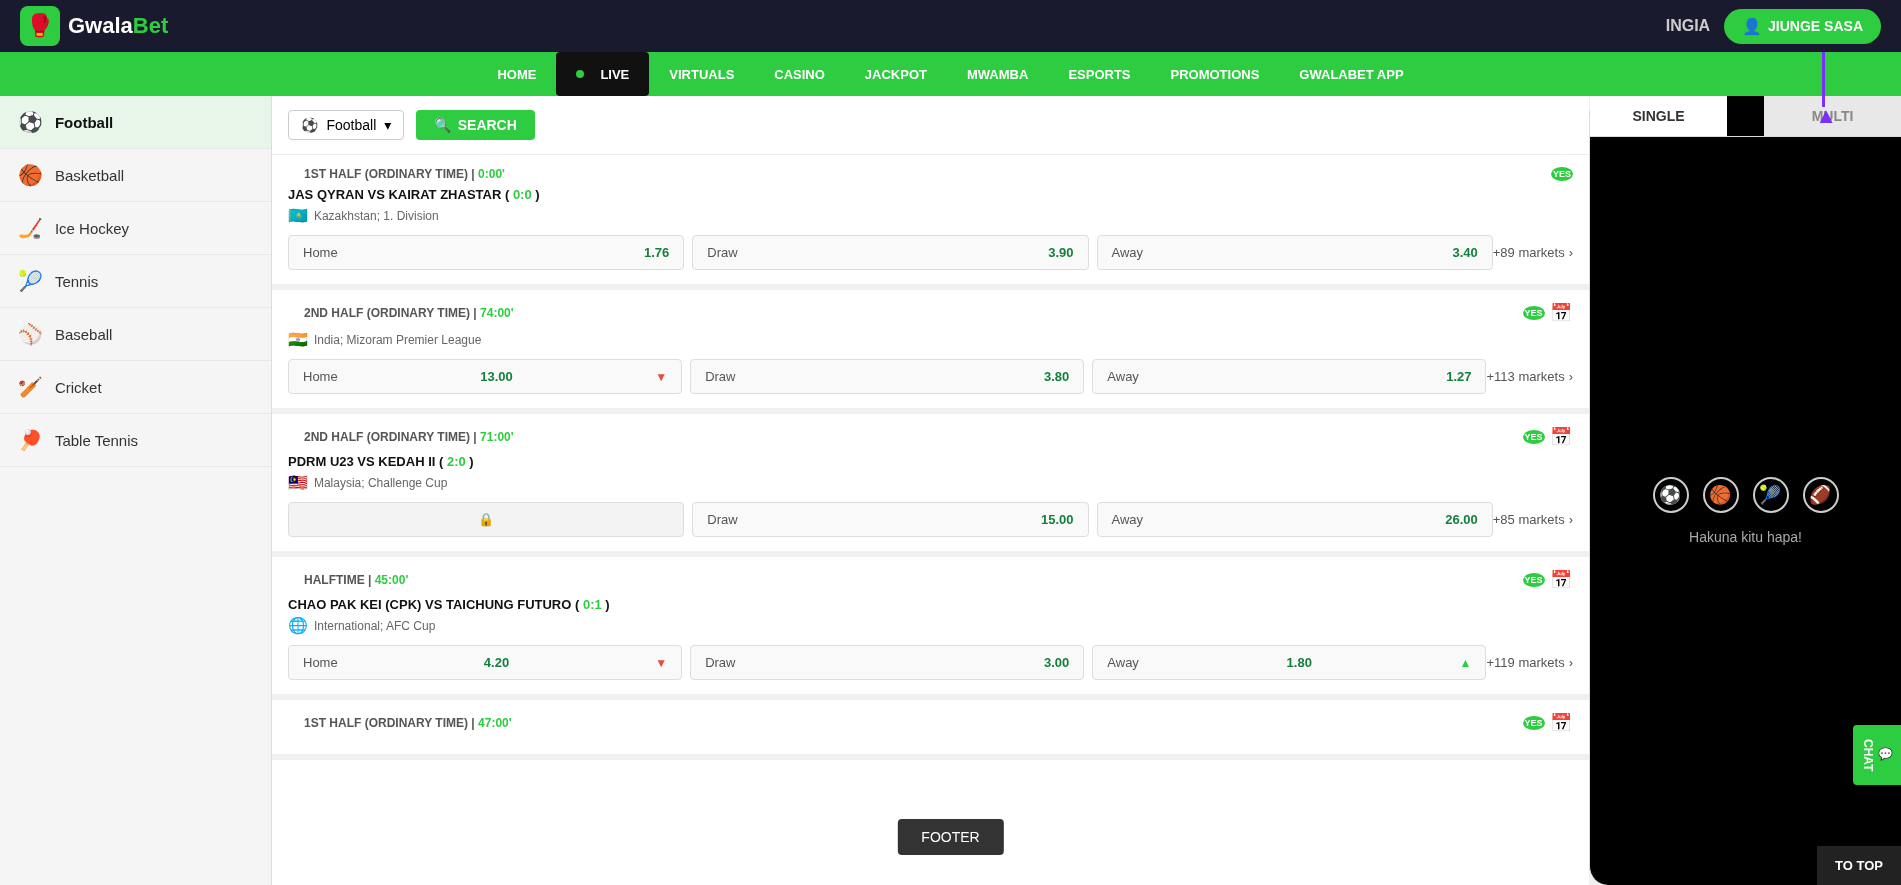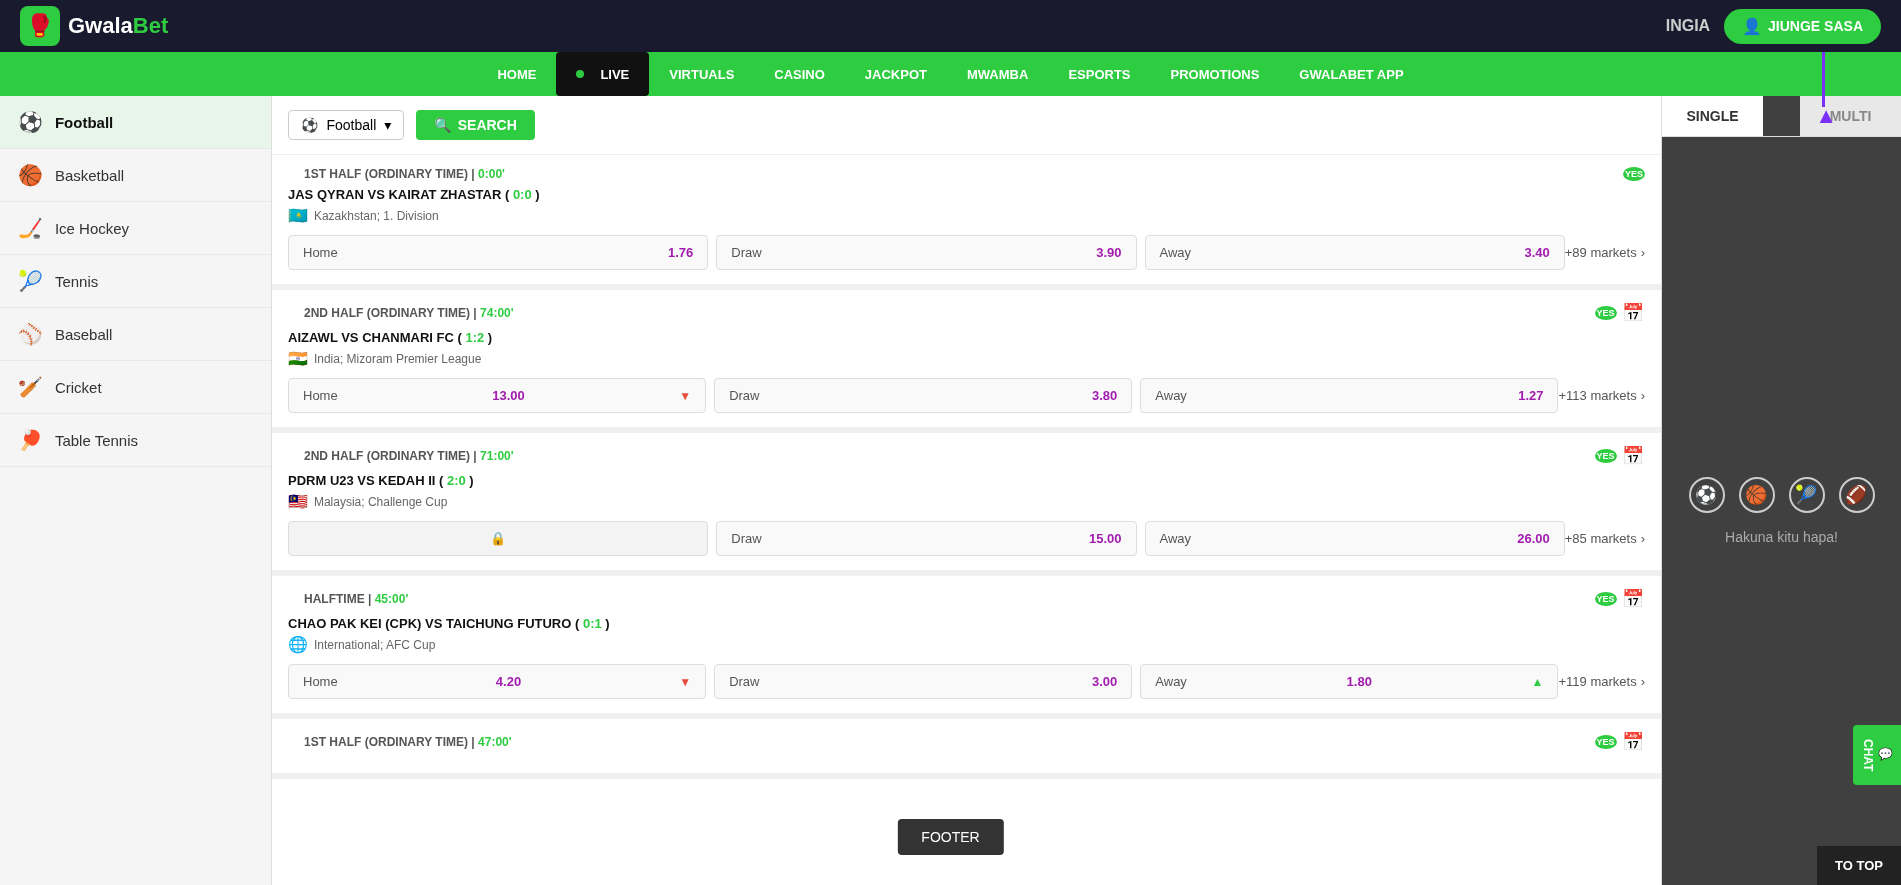--- a/index.html
+++ b/index.html
@@ -165,21 +165,21 @@
     }
     .flag { font-size: 16px; }
     .odds-btn {
       flex: 1; display: flex; justify-content: space-between; align-items: center;
       padding: 9px 14px;
       border: 1px solid #ddd; border-radius: 4px;
       background: #f9f9f9; cursor: pointer;
       font-size: 13px;
     }
     .odds-btn .label { color: #555; }
-    .odds-btn .value { font-weight: bold; color: #a21caf; }
+    .odds-btn .value { font-weight: bold; color: #15803d; }
     .odds-btn.locked {
       background: #f3f3f3;
       justify-content: center;
     }
     .markets-link {
       display: flex; align-items: center; gap: 4px;
       font-size: 13px; color: #555; cursor: pointer;
       white-space: nowrap; 
     }
     .odds-and-markets {
@@ -189,25 +189,25 @@
 
     .arrow-down-indicator {
       color: #e74c3c; font-size: 12px;
     }
     .arrow-up-indicator {
       color: #2ecc40; font-size: 12px;
     }
 
     
     .right-panel {
-      width: 240px;
-      background: #404040;
+      width: 312px;
+      background: #000000;
       border-left: 1px solid #ddd;
       flex-shrink: 0;
-      display: flex; flex-direction: column;
+      display: flex; flex-direction: column; border-radius: 19px;
     }
     .bet-tabs {
       display: flex; border-bottom: 1px solid #ddd;
     }
     .bet-tab {
       flex: 1; padding: 12px;
       text-align: center; cursor: pointer;
       font-size: 14px; font-weight: bold;
       background: white; color: #333;
       border: none;
@@ -384,24 +384,20 @@
       <div class="match-header">
         <div class="match-time">
           <span>2ND HALF (ORDINARY TIME)</span>
           | <span class="time-live">74:00'</span>
         </div>
         <div class="match-icons">
           <div class="yes-badge">YES</div>
           <span class="cal-icon">📅</span>
         </div>
       </div>
-      <div class="match-teams">
-        <span>AIZAWL VS CHANMARI FC</span>
-        ( <span class="score">1:2</span> )
-      </div>
       <div class="match-league">
         <span class="flag">🇮🇳</span>
         <span>India; Mizoram Premier League</span>
       </div>
       <div class="odds-and-markets">
         <div class="odds-container">
           <button class="odds-btn">
             <span class="label">Home</span>
             <span class="value">13.00</span>
             <span class="arrow-down-indicator">▼</span>

